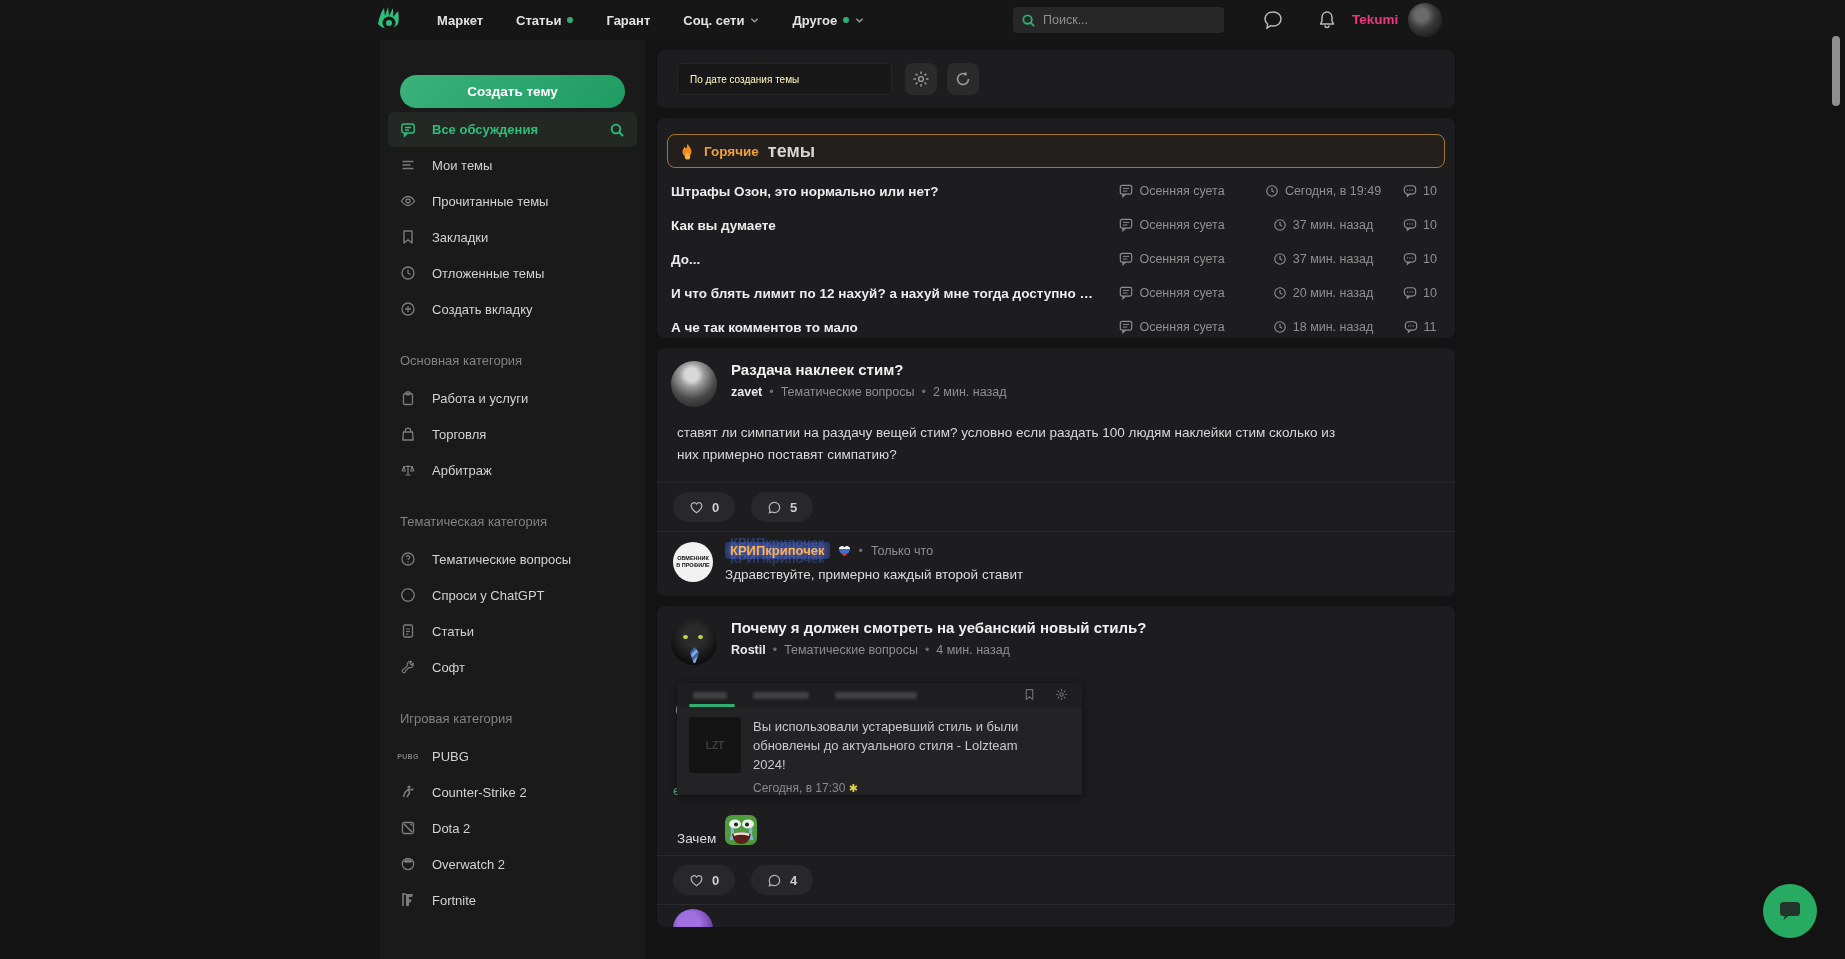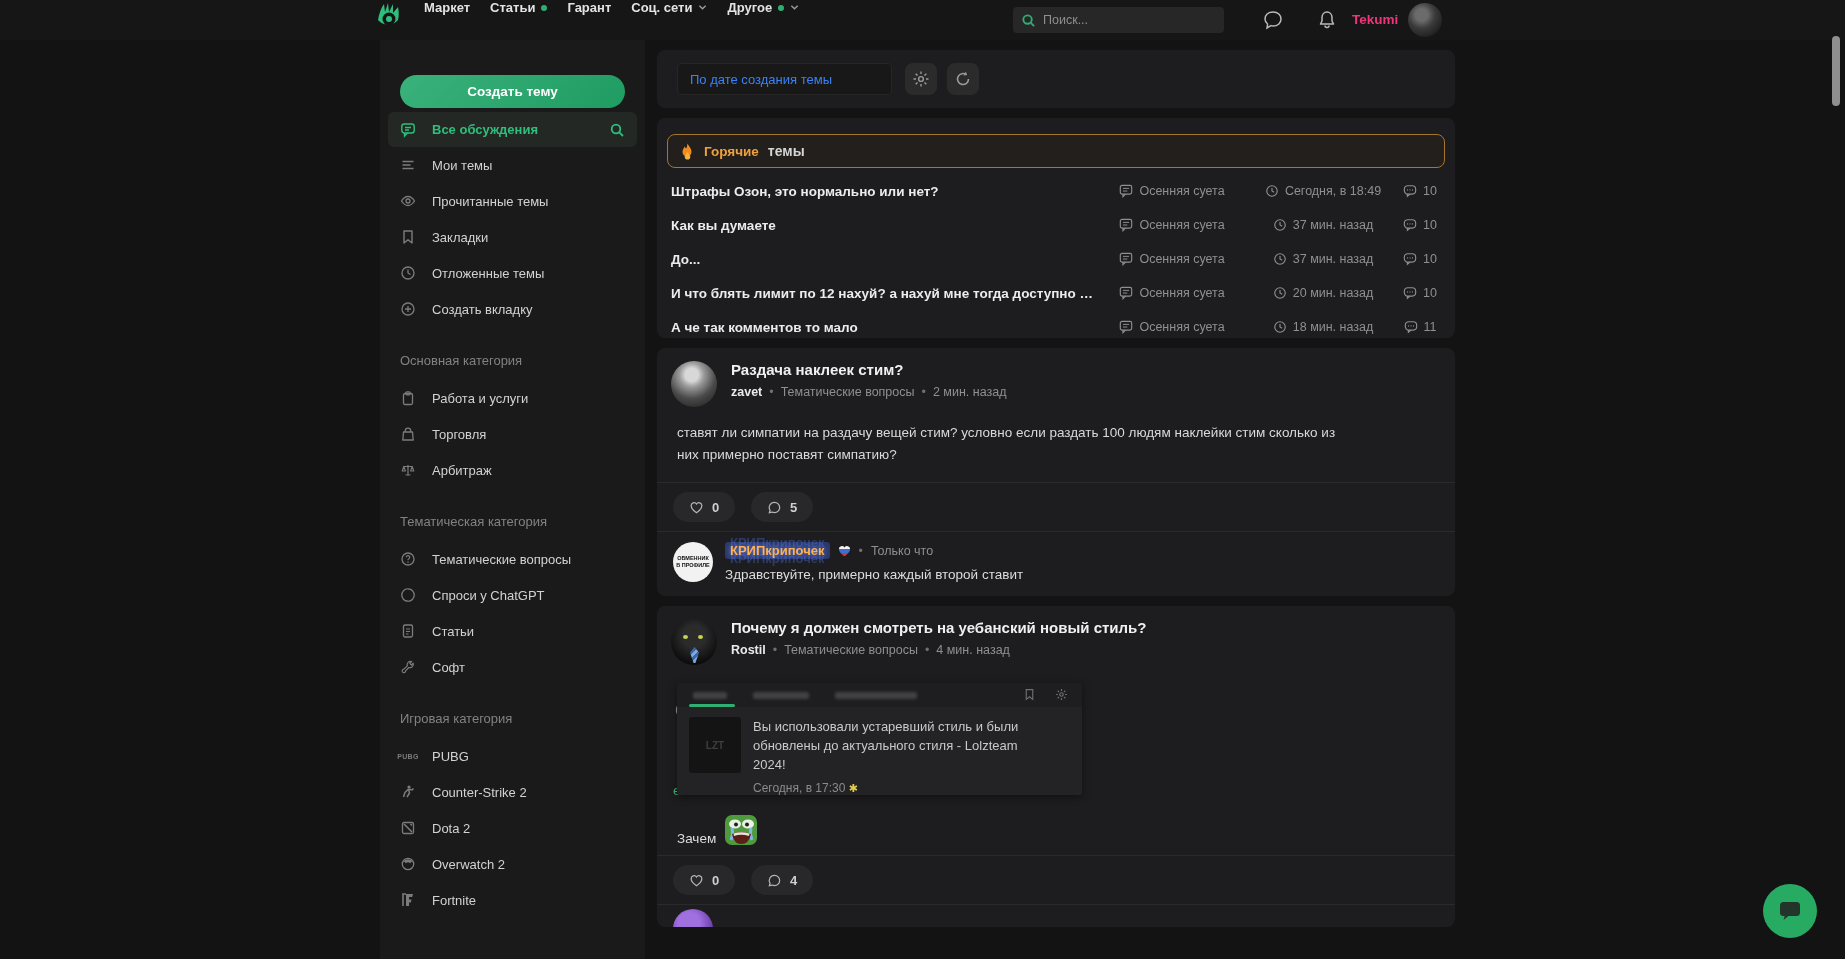--- a/index.html
+++ b/index.html
@@ -1,21 +1,21 @@
 <!DOCTYPE html>
 <html><head>
 <meta charset="utf-8">
 <style>
   * { margin:0; padding:0; box-sizing:border-box; }
   html,body { width:1845px; height:959px; overflow:hidden; background:#131313;
     font-family:"Liberation Sans", sans-serif; color:#dcdcdc; }
 
   
   .navbar { position:absolute; top:0; left:0; width:1845px; height:40px; background:#161616; }
-  .nav-left { position:absolute; left:372px; top:0; height:40px; display:flex; align-items:flex-start; gap:20px; }
+  .nav-left { position:absolute; left:372px; top:0; height:40px; display:flex; align-items:center; gap:33px; }
   .nav-item { display:flex; align-items:center; gap:6px; font-size:13px; font-weight:700; color:#e3e3e3; cursor:pointer; }
   .nav-dot { width:6px; height:6px; border-radius:50%; background:#2fae72; }
   .chev { width:9px; height:9px; display:inline-block; }
   .search-box { position:absolute; left:1013px; top:7px; width:211px; height:26px; background:#272727;
     border-radius:4px; display:flex; align-items:center; padding:0 8px; gap:7px; }
   .search-box input { background:transparent; border:none; outline:none; color:#cfcfcf; font-size:12.5px;
     font-family:"Liberation Sans", sans-serif; width:160px; }
   .search-box input::placeholder { color:#8f8f8f; }
   .nav-ico { position:absolute; top:9px; width:22px; height:22px; cursor:pointer; }
   .nav-user { position:absolute; left:1352px; top:12px; font-size:13.5px; font-weight:700; color:#f0357c; cursor:pointer; }
@@ -39,30 +39,30 @@
 
   
   .content { position:absolute; left:657px; top:50px; width:798px; }
   .card { background:#1d1d1f; border-radius:8px; margin-bottom:10px; position:relative; }
   .divider { border-top:1px solid #2a2a2c; }
 
   
   .filter-card { height:58px; }
   .sort-select { position:absolute; left:20px; top:13px; width:215px; height:32px; background:#181818;
     border:1px solid #262626; border-radius:4px; display:flex; align-items:center; padding:0 12px;
-    color:#3b82f6; font-size:13px; cursor:pointer; }
+    color:#fef9c3; font-size:10px; cursor:pointer; }
   .sq-btn { position:absolute; top:13px; width:32px; height:32px; background:#2b2b2b; border:none; border-radius:8px;
     display:flex; align-items:center; justify-content:center; cursor:pointer; }
 
   
   .hot-card { height:220px; padding:8px 0; }
   .hot-head { margin:8px 10px 6px; height:34px; border:1px solid #a5762c; border-radius:8px; background:rgba(60,42,14,.18);
     display:flex; align-items:center; gap:9px; padding:0 12px; cursor:pointer; }
   .hot-head .t1 { color:#f0a13c; font-size:13.5px; font-weight:700; }
-  .hot-head .t2 { color:#d6d6d6; font-size:14px; font-weight:700; }
+  .hot-head .t2 { color:#d6d6d6; font-size:18px; font-weight:700; }
   .hot-row { height:34px; display:flex; align-items:center; justify-content:space-between; padding:0 14px; }
   .hot-title { font-size:13.5px; font-weight:700; color:#ececec; cursor:pointer; max-width:430px; white-space:nowrap;
     overflow:hidden; text-overflow:ellipsis; }
   .hot-meta { display:flex; align-items:center; color:#8f8f8f; font-size:12.5px; }
   .m-grp { display:flex; align-items:center; gap:6px;justify-content:center; }
   .m-author { width:150px; cursor:pointer; }
   .m-time { width:152px; }
   .m-count { width:42px; }
 
   
@@ -365,21 +365,21 @@
               <path d="M4.5 11.5 V14.5 L7.5 11.5" stroke="#8f8f8f" stroke-width="1.3" fill="none"></path>
               <path d="M4.5 5 h7 M4.5 8 h5" stroke="#8f8f8f" stroke-width="1.1"></path>
             </svg>
             <span>Осенняя суета</span>
           </span>
         <span class="m-grp m-time">
             <svg width="14" height="14" viewBox="0 0 16 16">
               <circle cx="8" cy="8" r="6" stroke="#8f8f8f" stroke-width="1.3" fill="none"></circle>
               <path d="M8 4.5 V8 L10.5 9.5" stroke="#8f8f8f" stroke-width="1.3" fill="none"></path>
             </svg>
-            <span>Сегодня, в 18:49</span>
+            <span>Сегодня, в 19:49</span>
           </span>
         <span class="m-grp m-count">
             <svg width="14" height="14" viewBox="0 0 16 16">
               <rect x="1.5" y="2" width="13" height="9.5" rx="4" stroke="#8f8f8f" stroke-width="1.3" fill="none"></rect>
               <path d="M5 11.5 V14 L8 11.5" stroke="#8f8f8f" stroke-width="1.3" fill="none"></path>
               <circle cx="5.2" cy="6.8" r=".7" fill="#8f8f8f"></circle>
               <circle cx="8" cy="6.8" r=".7" fill="#8f8f8f"></circle>
               <circle cx="10.8" cy="6.8" r=".7" fill="#8f8f8f"></circle>
             </svg>
             <span>10</span>

